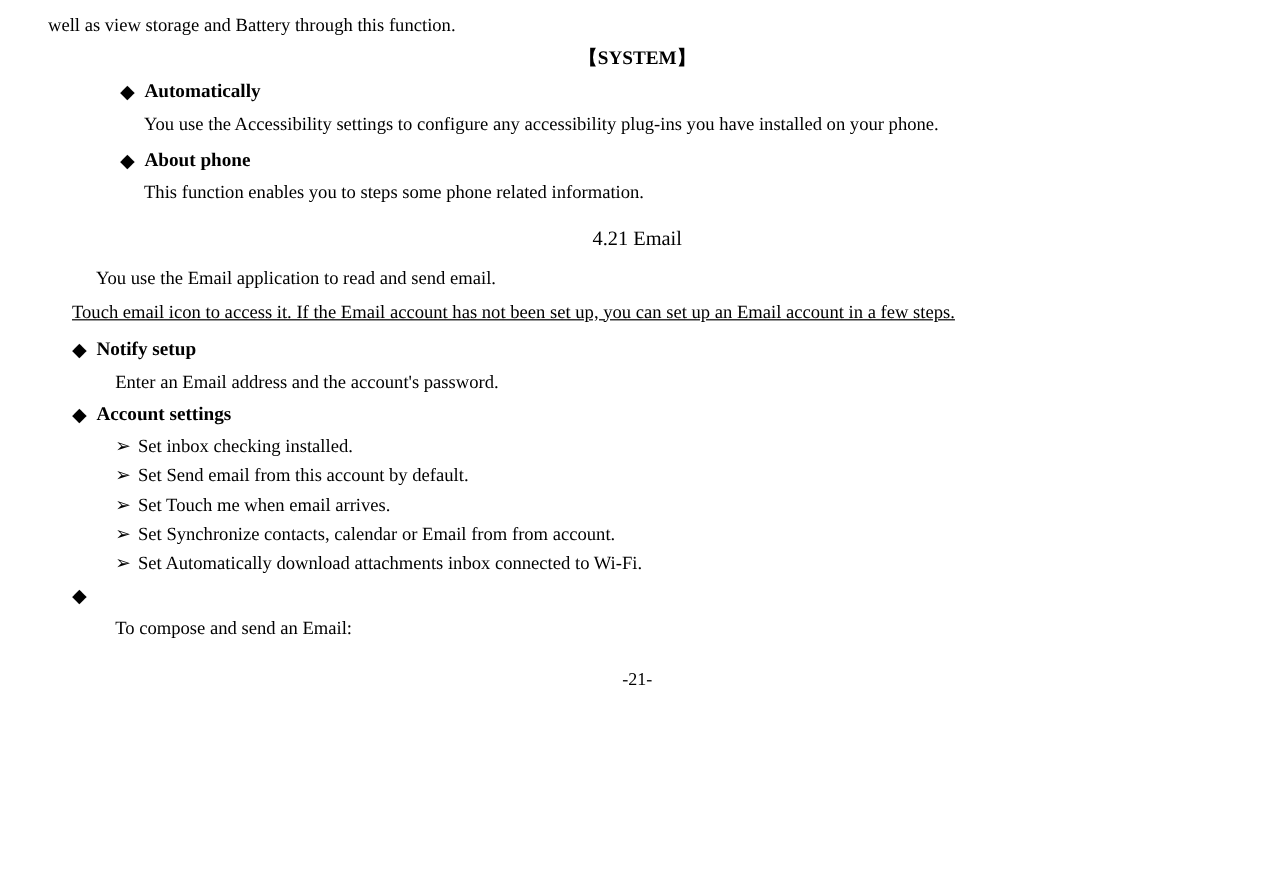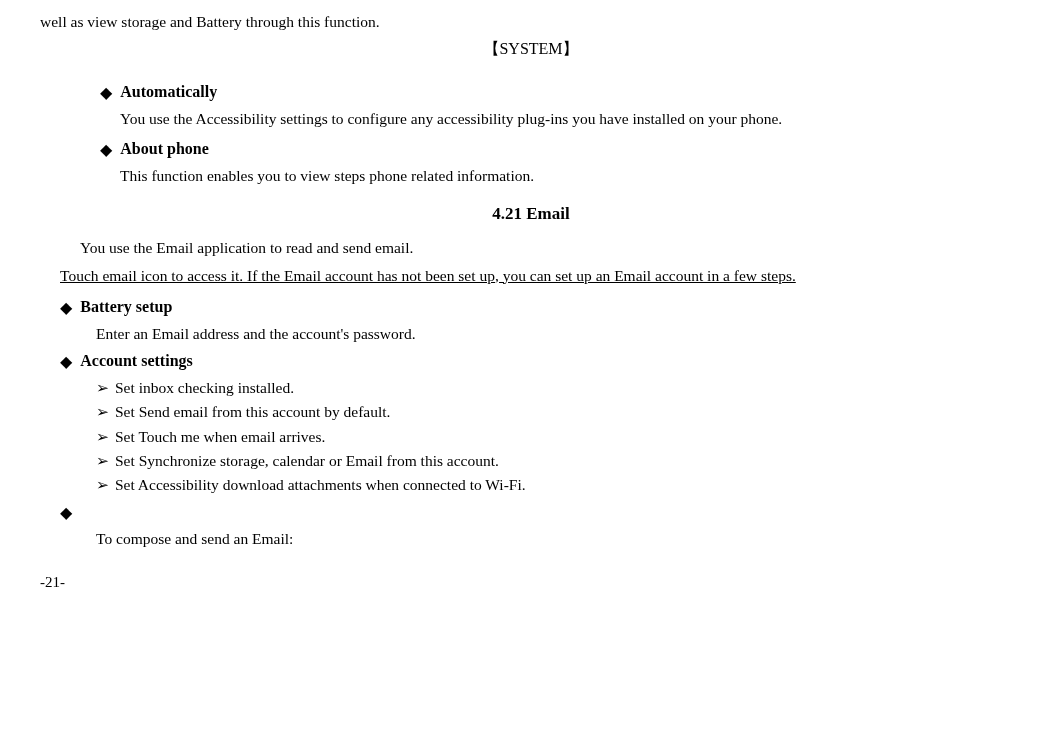--- a/index.html
+++ b/index.html
@@ -16,23 +16,23 @@
       min-height: 738px;
       padding: 10px 40px 30px 40px;
       line-height: 1.5;
     }
     .intro-text {
       font-size: 15.5px;
       margin-bottom: 4px;
     }
     .system-header {
       font-size: 16px;
-      font-weight: normal;
+      font-weight: bold;
       text-align: center;
-      margin-bottom: 19px;
+      margin-bottom: 4px;
     }
     .section-item {
       display: flex;
       align-items: flex-start;
       margin-bottom: 2px;
       padding-left: 60px;
     }
     .diamond-bullet {
       font-size: 16px;
       margin-right: 8px;
@@ -42,21 +42,21 @@
     .section-title {
       font-weight: bold;
       font-size: 16px;
     }
     .section-body {
       font-size: 15.5px;
       margin-bottom: 6px;
       padding-left: 80px;
     }
     .email-header {
-      font-weight: bold;
+      font-weight: normal;
       font-size: 17px;
       text-align: center;
       margin: 14px 0 10px 0;
     }
     .email-intro {
       font-size: 15.5px;
       padding-left: 40px;
       margin-bottom: 4px;
     }
     .email-intro-wide {
@@ -95,20 +95,21 @@
       display: flex;
       align-items: flex-start;
       margin-bottom: 1px;
       font-size: 15.5px;
     }
     .arrow-symbol {
       margin-right: 6px;
       flex-shrink: 0;
     }
     .page-number {
+      text-align: center;
       font-size: 15px;
       margin-top: 20px;
     }
     .compose-body {
       font-size: 15.5px;
       padding-left: 56px;
       margin-bottom: 4px;
     }
   </style>
 </head>
@@ -121,30 +122,30 @@
 <div class="section-item">
   <span class="diamond-bullet">◆</span>
   <span class="section-title">Automatically</span>
 </div>
 <p class="section-body">You use the Accessibility settings to configure any accessibility plug-ins you have installed on your phone.</p>
 
 <div class="section-item">
   <span class="diamond-bullet">◆</span>
   <span class="section-title">About phone</span>
 </div>
-<p class="section-body">This function enables you to view steps phone related information.</p>
+<p class="section-body">This function enables you to steps some phone related information.</p>
 
 <p class="email-header">4.21  Email</p>
 
 <p class="email-intro">You use the Email application to read and send email.</p>
 <p class="email-intro-wide">Touch email icon to access it. If the Email account has not been set up, you can set up an Email account in a few steps.</p>
 
 <div class="bullet-item">
   <span class="bullet-diamond">◆</span>
-  <span class="bullet-title">Battery setup</span>
+  <span class="bullet-title">Notify setup</span>
 </div>
 <p class="sub-body">Enter an Email address and the account's password.</p>
 
 <div class="bullet-item">
   <span class="bullet-diamond">◆</span>
   <span class="bullet-title">Account settings</span>
 </div>
 
 <div class="arrow-list" id="settings-list">
     <div class="arrow-item">
@@ -154,25 +155,25 @@
     <div class="arrow-item">
       <span class="arrow-symbol">➢</span>
       <span>Set Send email from this account by default.</span>
     </div>
     <div class="arrow-item">
       <span class="arrow-symbol">➢</span>
       <span>Set Touch me when email arrives.</span>
     </div>
     <div class="arrow-item">
       <span class="arrow-symbol">➢</span>
-      <span>Set Synchronize storage, calendar or Email from this account.</span>
+      <span>Set Synchronize contacts, calendar or Email from from account.</span>
     </div>
     <div class="arrow-item">
       <span class="arrow-symbol">➢</span>
-      <span>Set Accessibility download attachments when connected to Wi-Fi.</span>
+      <span>Set Automatically download attachments inbox connected to Wi-Fi.</span>
     </div>
   </div>
 
 <div class="bullet-item">
   <span class="bullet-diamond">◆</span>
 </div>
 <p class="compose-body">To compose and send an Email:</p>
 
 <p class="page-number">-21-</p>
 

